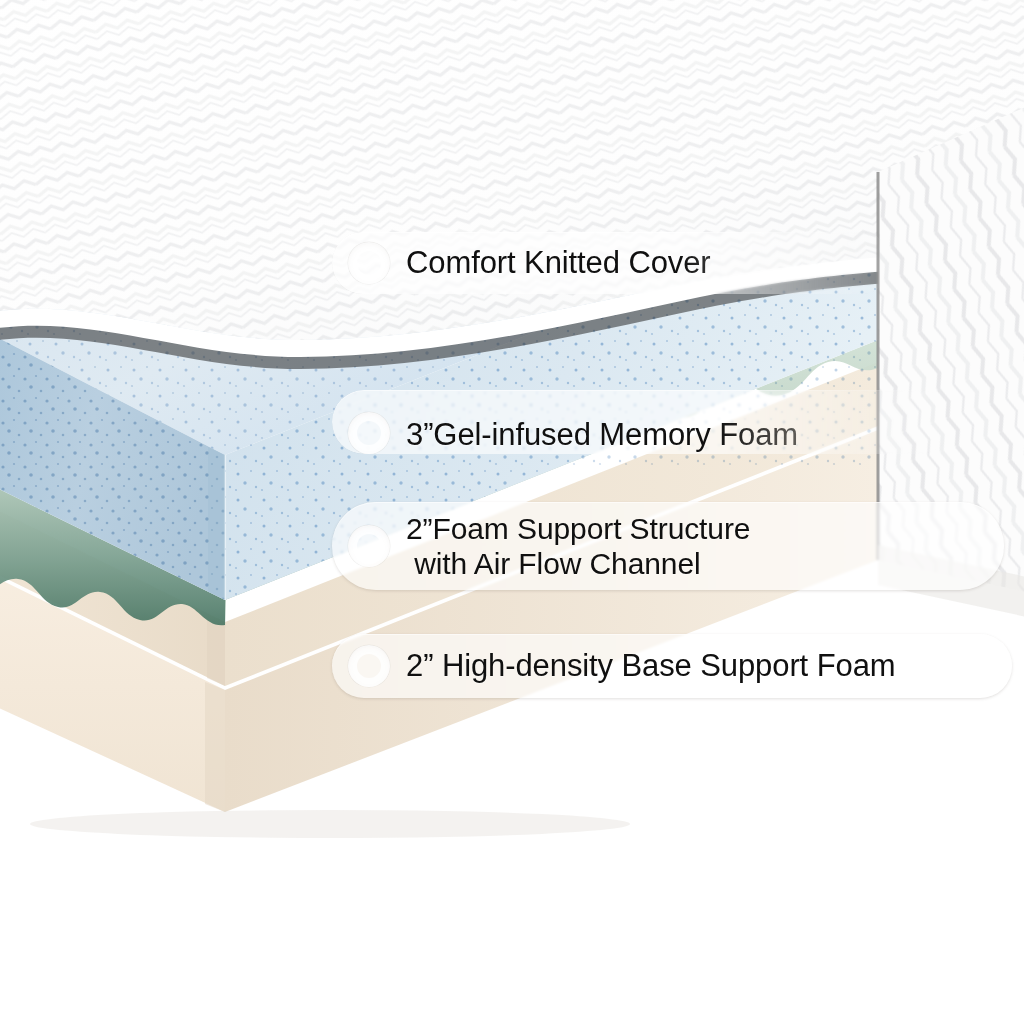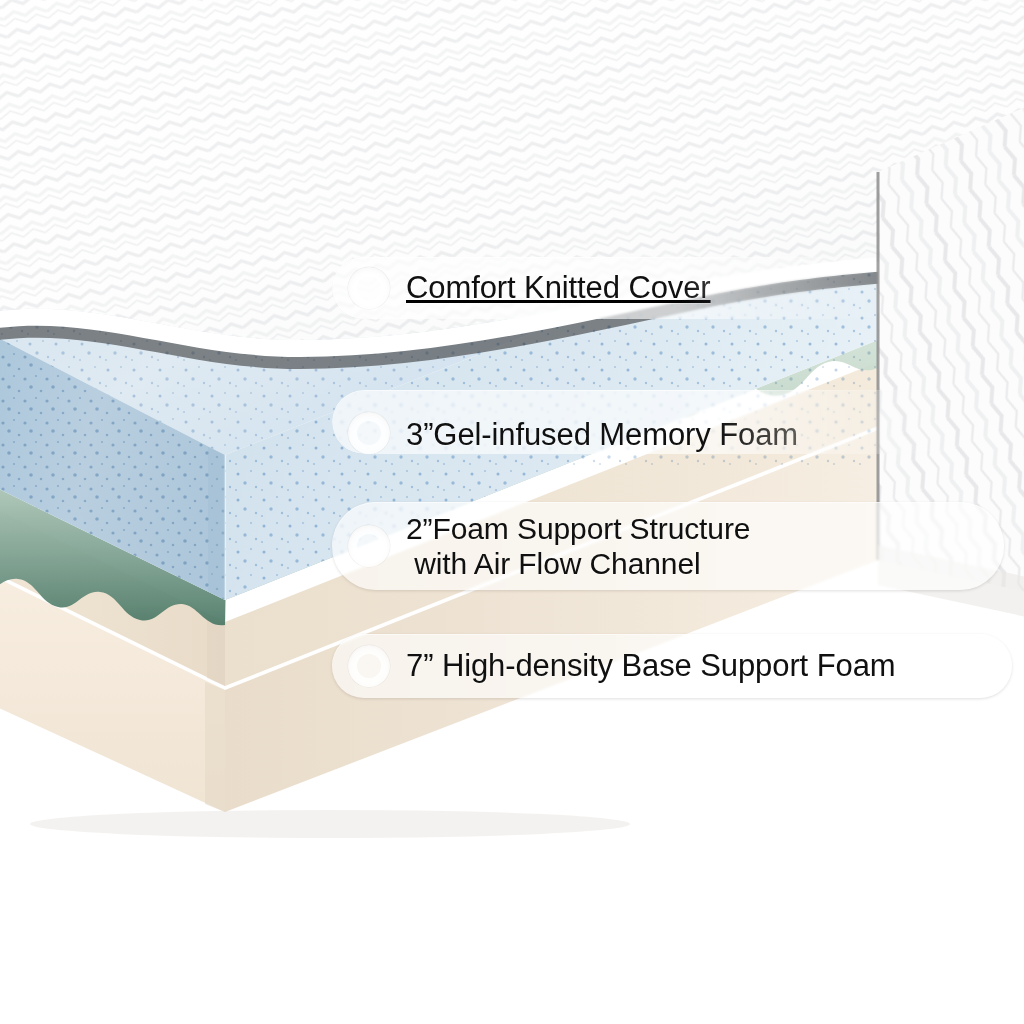--- a/index.html
+++ b/index.html
@@ -37,21 +37,21 @@
   .ptext{
     margin-left:16px;
     color:#101010;
     font-size:31px;
     line-height:1.18;
     letter-spacing:-0.1px;
     white-space:pre;
     text-shadow:0 1px 0 rgba(255,255,255,0.35);
   }
   .ptext.two{font-size:30px;}
-  #pill0{left:332px;top:257px;width:560px;height:62px;text-decoration:underline;}
+  #pill0{left:332px;top:232px;width:560px;height:62px;}
   #pill1{left:332px;top:390px;width:620px;height:64px;align-items:flex-end;}
   #pill2{left:332px;top:502px;width:672px;height:88px;align-items:center;}
   #pill3{left:332px;top:634px;width:680px;height:64px;}
 </style>
 </head>
 <body>
 
 <div id="stage">
 
   <svg id="art" viewBox="0 0 1024 1024">
@@ -275,16 +275,16 @@
   </div>
 
   <div class="pill" id="pill2">
     <span class="bullet"></span>
     <span class="ptext two">2”Foam Support Structure
  with Air Flow Channel</span>
   </div>
 
   <div class="pill" id="pill3">
     <span class="bullet"></span>
-    <span class="ptext">7” High-density Base Support Foam</span>
+    <span class="ptext">2” High-density Base Support Foam</span>
   </div>
 
 </div>
 
 </body></html>

